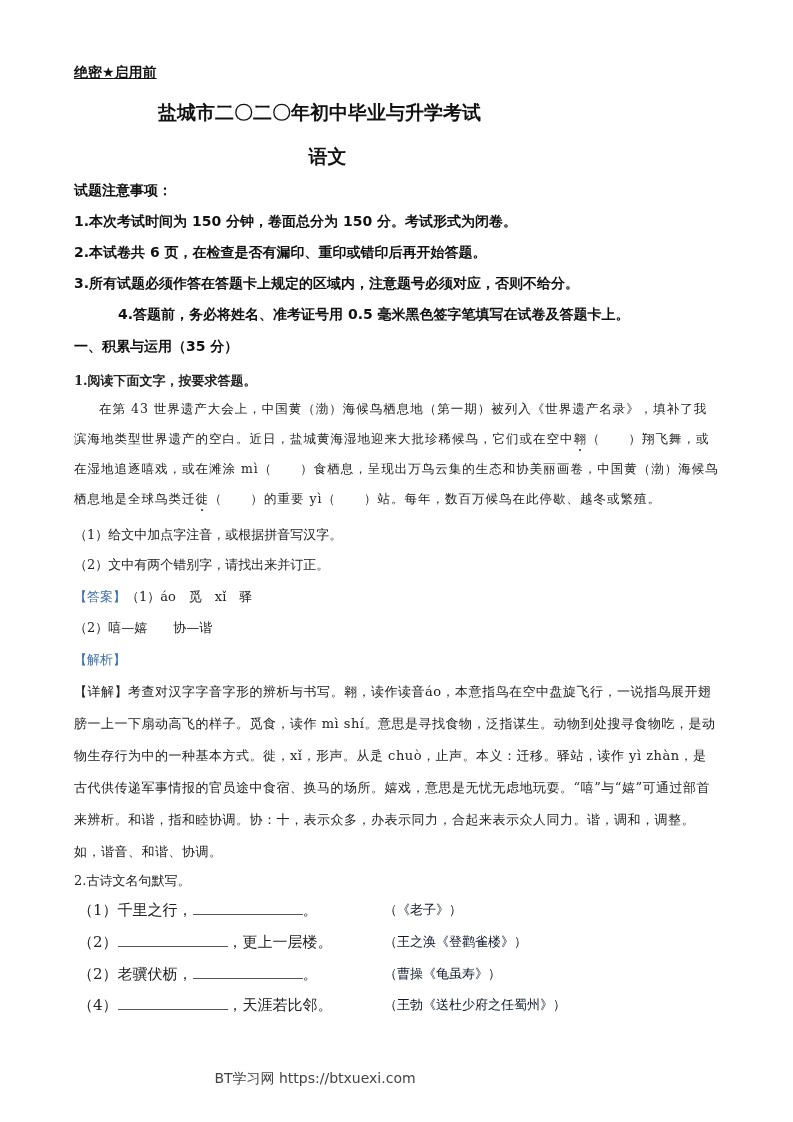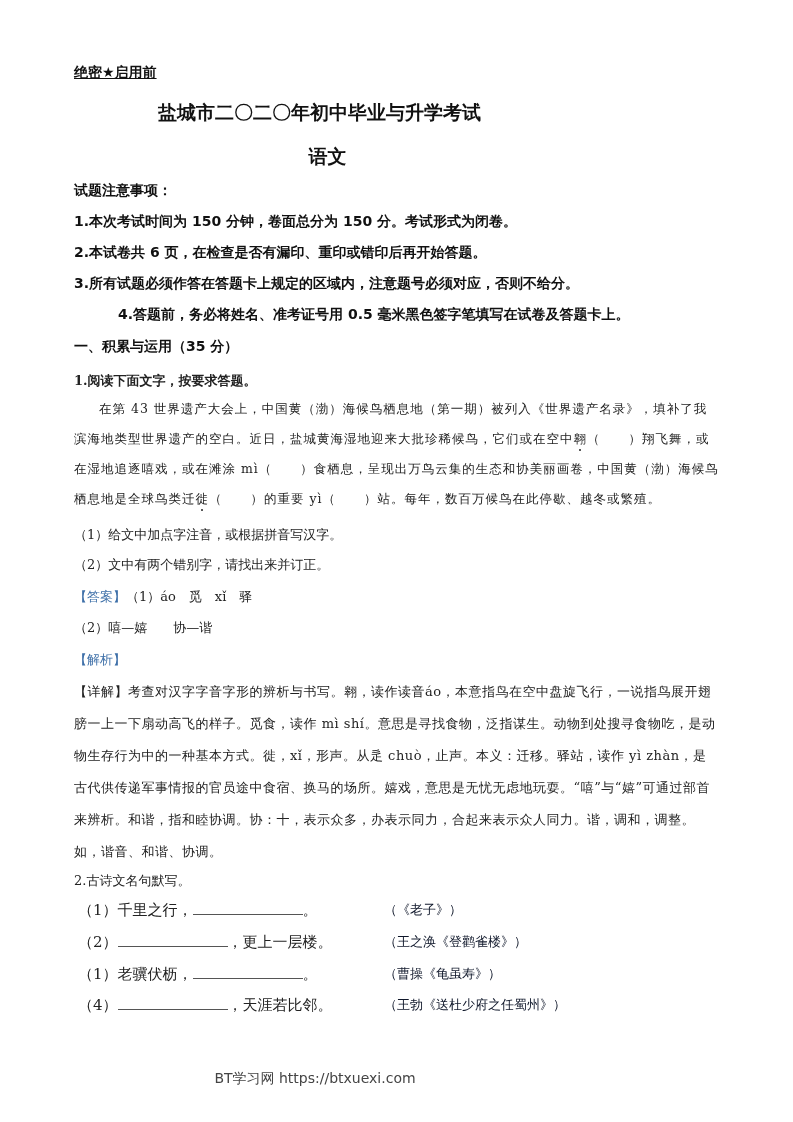--- a/index.html
+++ b/index.html
@@ -57,20 +57,20 @@
   <div class="para" style="top:676px; line-height:32px;">【详解】考查对汉字字音字形的辨析与书写。翱，读作读音áo，本意指鸟在空中盘旋飞行，一说指鸟展开翅膀一上一下扇动高飞的样子。觅食，读作 mì shí。意思是寻找食物，泛指谋生。动物到处搜寻食物吃，是动物生存行为中的一种基本方式。徙，xǐ，形声。从辵 chuò，止声。本义：迁移。驿站，读作 yì zhàn，是古代供传递军事情报的官员途中食宿、换马的场所。嬉戏，意思是无忧无虑地玩耍。“嘻”与“嬉”可通过部首来辨析。和谐，指和睦协调。协：十，表示众多，办表示同力，合起来表示众人同力。谐，调和，调整。如，谐音、和谐、协调。</div>
 
   <div class="abs body" style="left:74px; top:872px;">2.古诗文名句默写。</div>
 
   <div class="poem-row" style="top:901px;"><span>（1）千里之行，</span><span class="blank"></span><span>。</span></div>
   <div class="poem-src" style="top:901px;">（《老子》）</div>
 
   <div class="poem-row" style="top:933px;"><span>（2）</span><span class="blank"></span><span>，更上一层楼。</span></div>
   <div class="poem-src" style="top:933px;">（王之涣《登鹳雀楼》）</div>
 
-  <div class="poem-row" style="top:965px;"><span>（1）老骥伏枥，</span><span class="blank"></span><span>。</span></div>
+  <div class="poem-row" style="top:965px;"><span>（2）老骥伏枥，</span><span class="blank"></span><span>。</span></div>
   <div class="poem-src" style="top:965px;">（曹操《龟虽寿》）</div>
 
   <div class="poem-row" style="top:996px;"><span>（4）</span><span class="blank"></span><span>，天涯若比邻。</span></div>
   <div class="poem-src" style="top:996px;">（王勃《送杜少府之任蜀州》）</div>
 
   <div class="abs footer">BT学习网 https://btxuexi.com</div>
 </div>
 
 </body></html>

